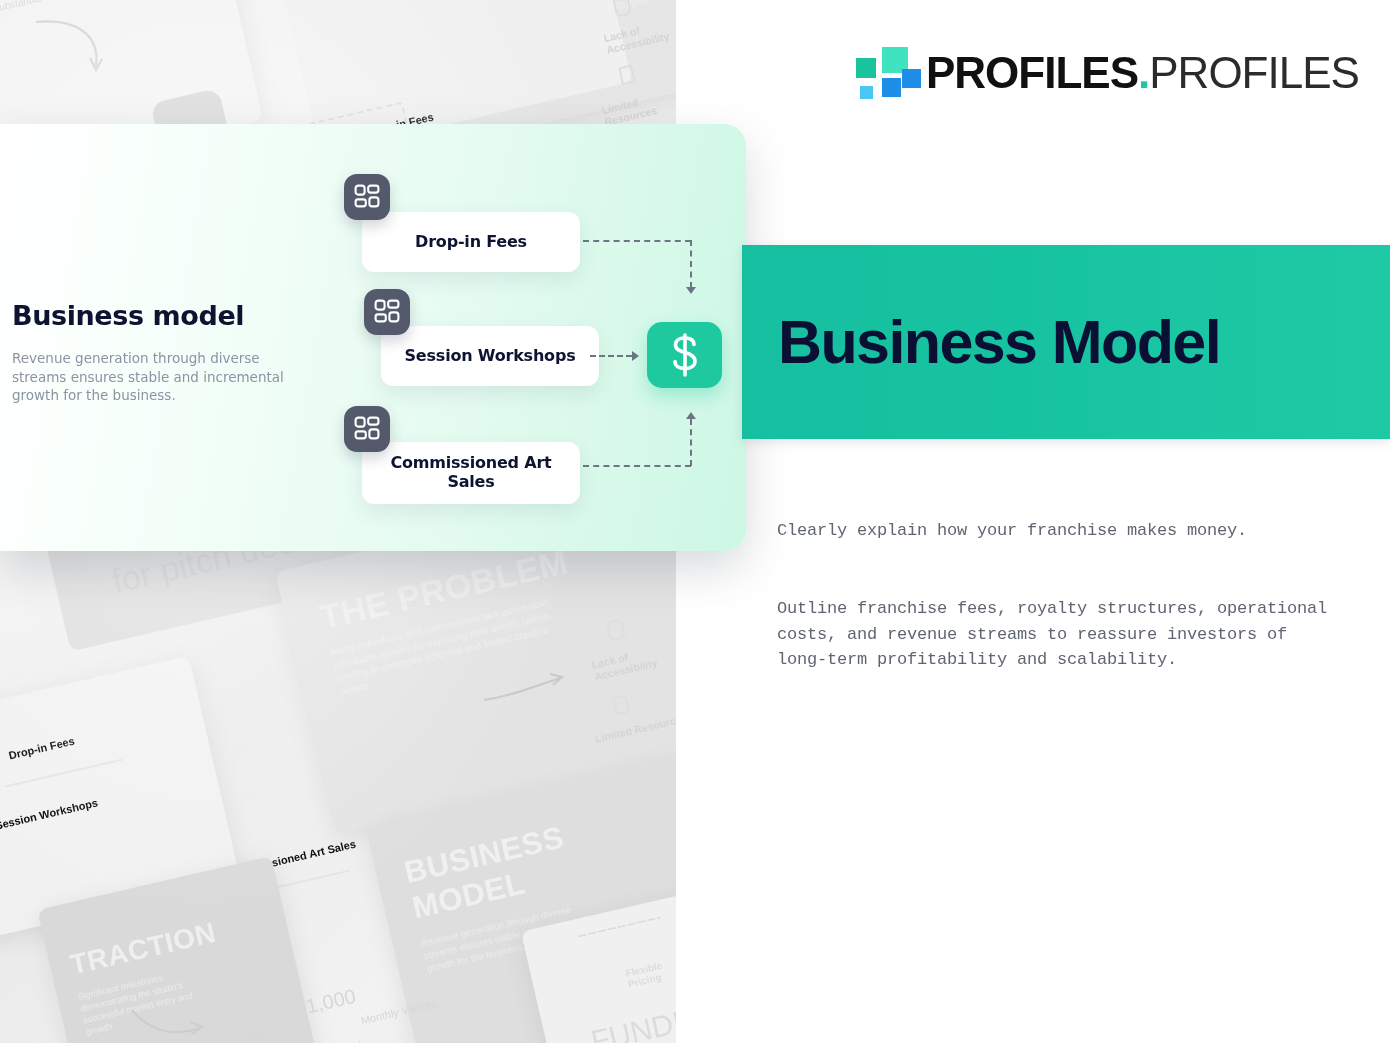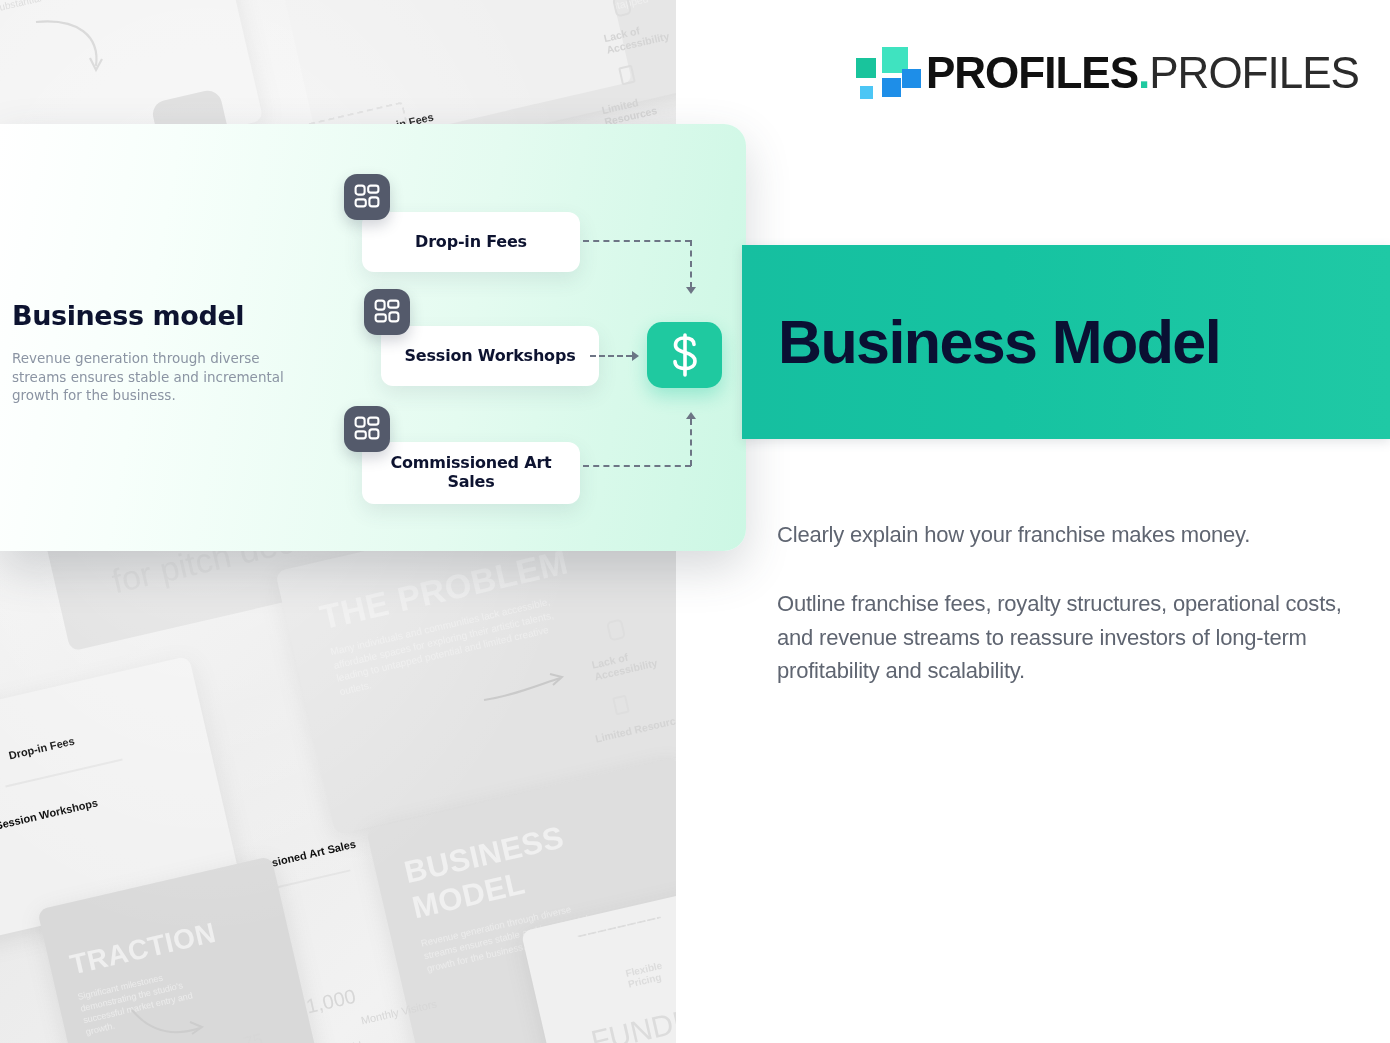--- a/index.html
+++ b/index.html
@@ -102,24 +102,24 @@
     display:flex; align-items:center;
     box-shadow:0 3px 10px rgba(100,110,120,.18);
   }
   .banner h1{
     font-family:"Liberation Sans", sans-serif; font-weight:bold;
     font-size:61px; color:#0a1033; letter-spacing:-1.6px; margin-left:36px;
   }
 
   .copy{ position:absolute; left:777px; top:518px; width:570px; }
   .copy p{
-    font-family:Liberation Sans, sans-serif;
-    font-size:22px; line-height:1.52; color:#5f6571; letter-spacing:-.2px;
-  }
-  .copy p + p{ margin-top:36px; }
+    font-family:Liberation Mono, monospace;
+    font-size:17px; line-height:1.52; color:#5f6571; letter-spacing:-.2px;
+  }
+  .copy p + p{ margin-top:52px; }
 </style>
 </head>
 <body>
 
 <div class="page">
 
   <div class="mosaic">
 
     <div class="mslide" style="left:-120px; top:-86px; width:360px; height:250px; transform:rotate(-13deg);">
       <div class="mtitle" style="position:absolute; left:22px; top:28px; font-size:30px;">MARKET</div>

